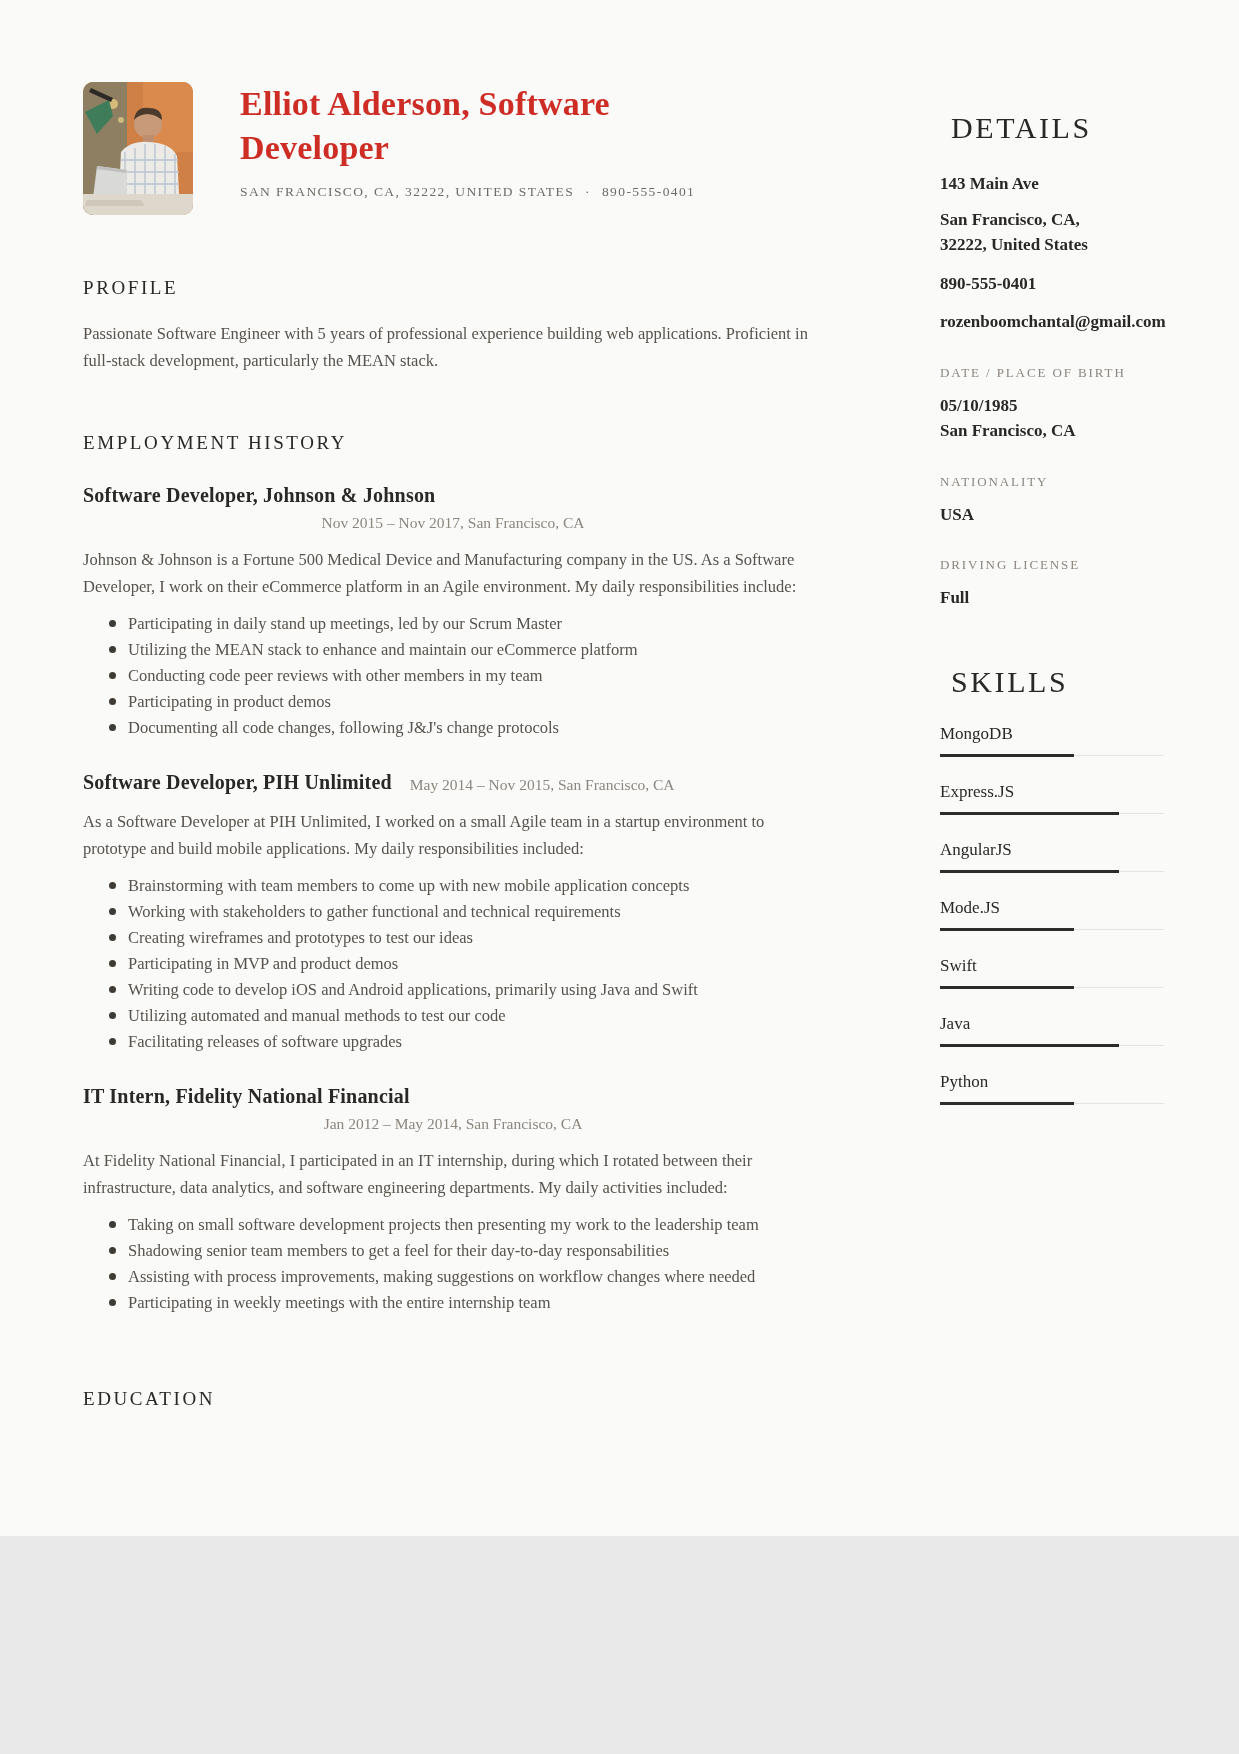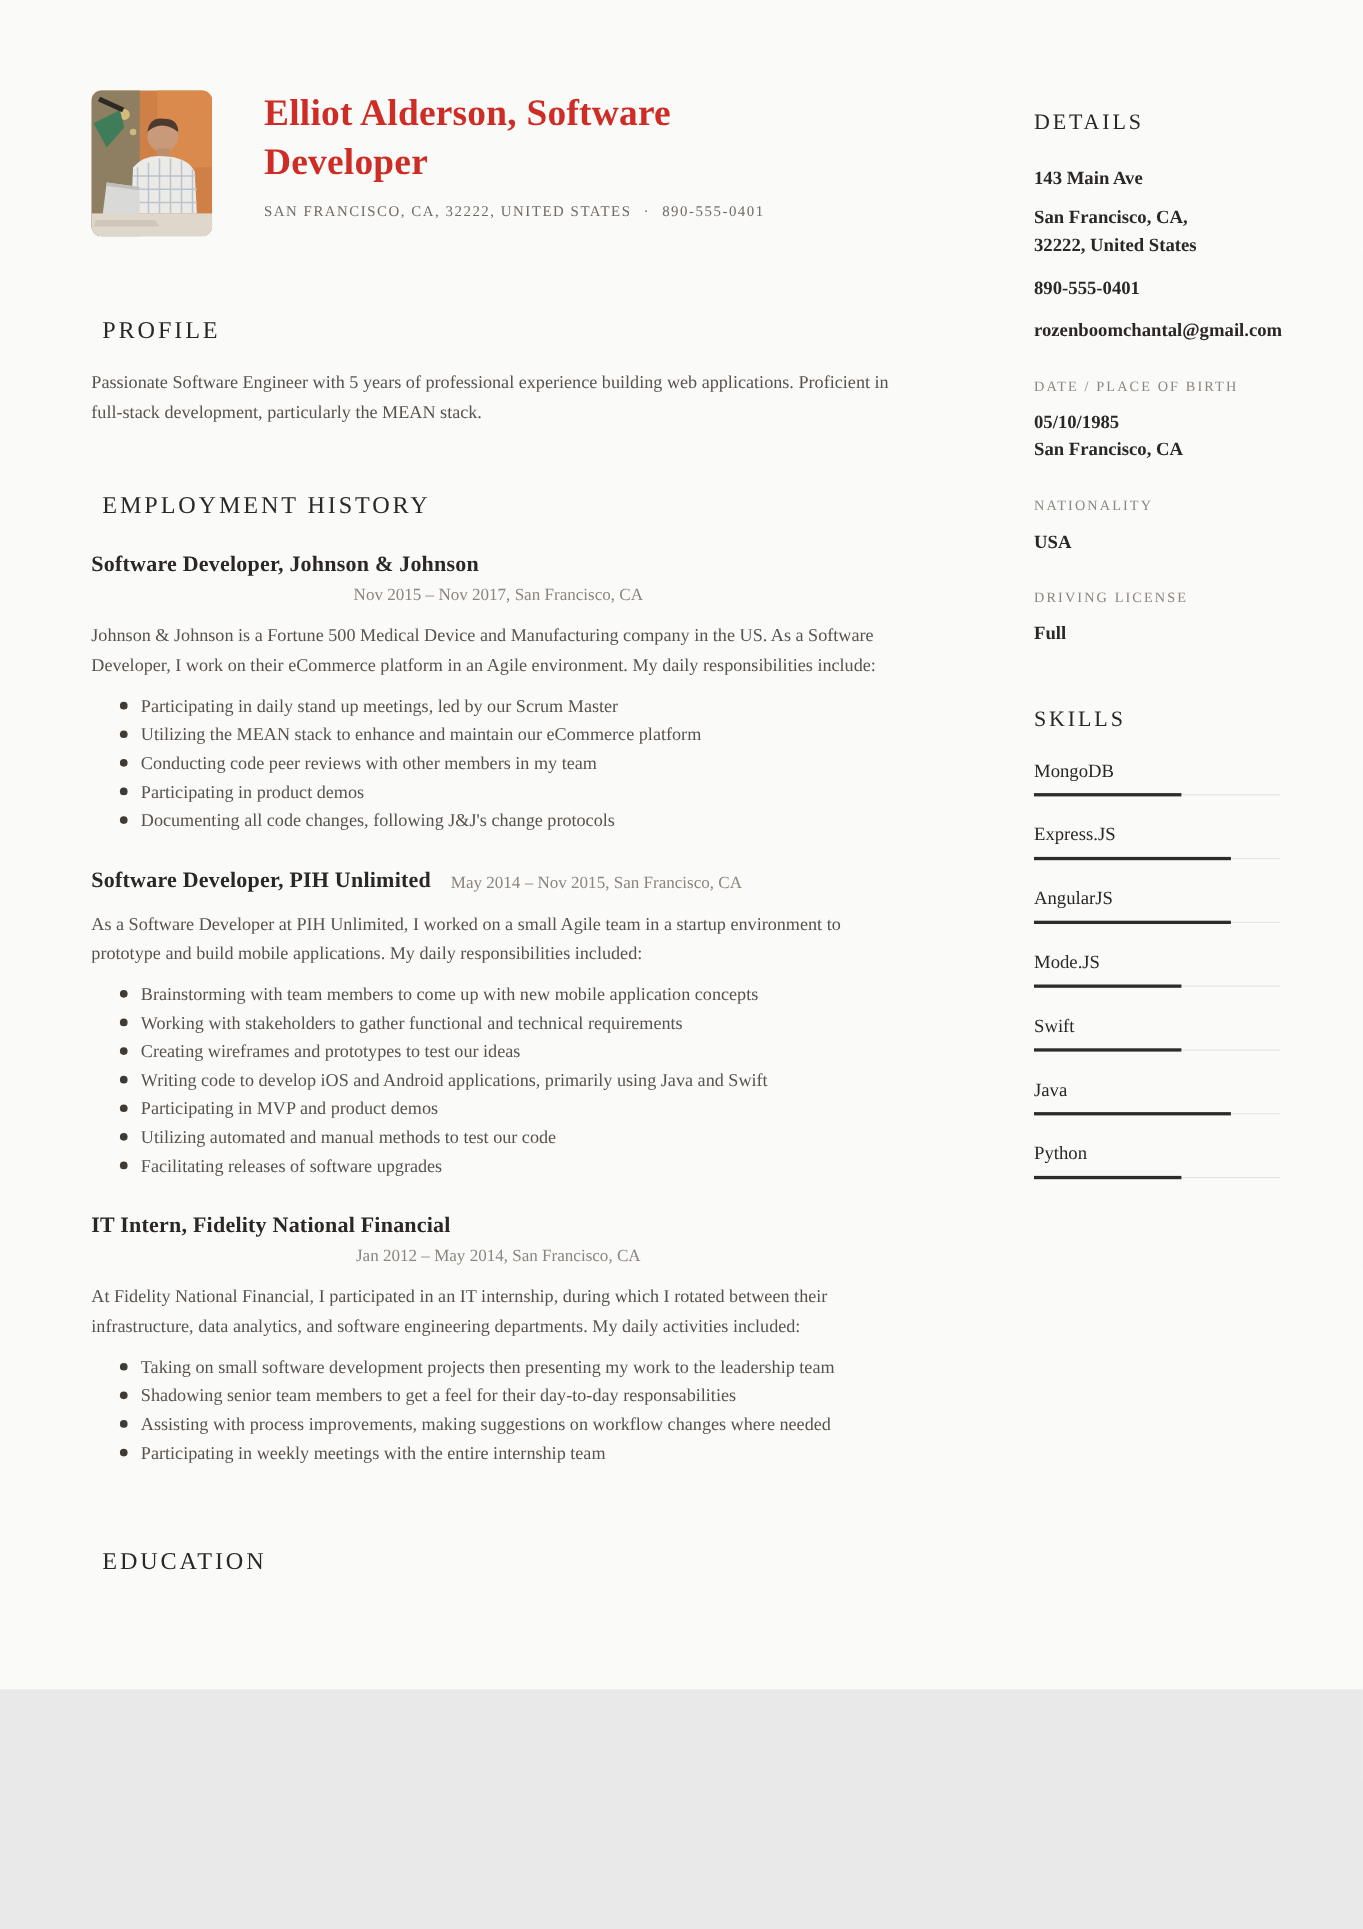--- a/index.html
+++ b/index.html
@@ -30,22 +30,22 @@
   .contact {
     margin-top:15px;
     font-size:13.5px; letter-spacing:1.4px;
     color:#6f6b64;
   }
   .contact .sep { margin:0 11px; }
 
   
   .main { position:absolute; left:83px; top:277px; width:740px; }
   .section-heading {
-    margin:10px;
-    font-size:22px; font-weight:400;
+    margin:0;
+    font-size:19px; font-weight:400;
     letter-spacing:2.6px; color:#2a2824;
   }
   .profile-text {
     margin:22px 0 0;
     font-size:16.5px; line-height:1.62; color:#57534c;
   }
   .employment-heading { margin-top:58px; }
   .job { margin-top:30px; }
   .job-title-row { display:flex; align-items:flex-end; gap:18px;margin-top:20px; }
   .job-title { margin:0; font-size:20px; font-weight:700; color:#2a2824; letter-spacing:0.2px; }
@@ -58,21 +58,21 @@
     font-size:16.5px; line-height:1.58; color:#57534c;
   }
   .dot {
     position:absolute; left:26px; top:9px;
     width:7px; height:7px; border-radius:50%; background:#3e3b35;
   }
   .education-heading { margin-top:72px; }
 
   
   .sidebar { position:absolute; left:940px; top:100px; width:224px; }
-  .sb-heading { margin:0; font-size:20px; font-weight:400; letter-spacing:2.6px; color:#2a2824; }
+  .sb-heading { margin:11px; font-size:30px; font-weight:400; letter-spacing:2.6px; color:#2a2824; }
   .sb-value { font-size:17px; line-height:1.5; color:#2a2824;font-weight:bold; }
   .sb-label { font-size:13px; letter-spacing:1.9px; color:#8b867e; }
   .addr1 { margin-top:26px; }
   .addr2 { margin-top:10px; }
   .sb-phone { margin-top:13px; }
   .sb-email { margin-top:13px; white-space:nowrap; }
   .sb-label.birth { margin-top:30px; }
   .birth-values { margin-top:12px; }
   .sb-label.nat { margin-top:30px; }
   .nat-value { margin-top:12px; }
@@ -155,23 +155,23 @@
     </div>
 
     <p class="job-desc">As a Software Developer at PIH Unlimited, I worked on a small Agile team in a startup environment to prototype and build mobile applications. My daily responsibilities included:</p>
     <ul class="job-bullets">
   <li><span class="dot"></span><span>Brainstorming with team members to come up with new mobile application concepts</span></li>
 
   <li><span class="dot"></span><span>Working with stakeholders to gather functional and technical requirements</span></li>
 
   <li><span class="dot"></span><span>Creating wireframes and prototypes to test our ideas</span></li>
 
+  <li><span class="dot"></span><span>Participating in MVP and product demos</span></li>
+
   <li><span class="dot"></span><span>Writing code to develop iOS and Android applications, primarily using Java and Swift</span></li>
-
-  <li><span class="dot"></span><span>Participating in MVP and product demos</span></li>
 
   <li><span class="dot"></span><span>Utilizing automated and manual methods to test our code</span></li>
 
   <li><span class="dot"></span><span>Facilitating releases of software upgrades</span></li>
 </ul>
   </div>
 
   <div class="job">
     <div class="job-title-row">
       <h3 class="job-title">IT Intern, Fidelity National Financial</h3>

